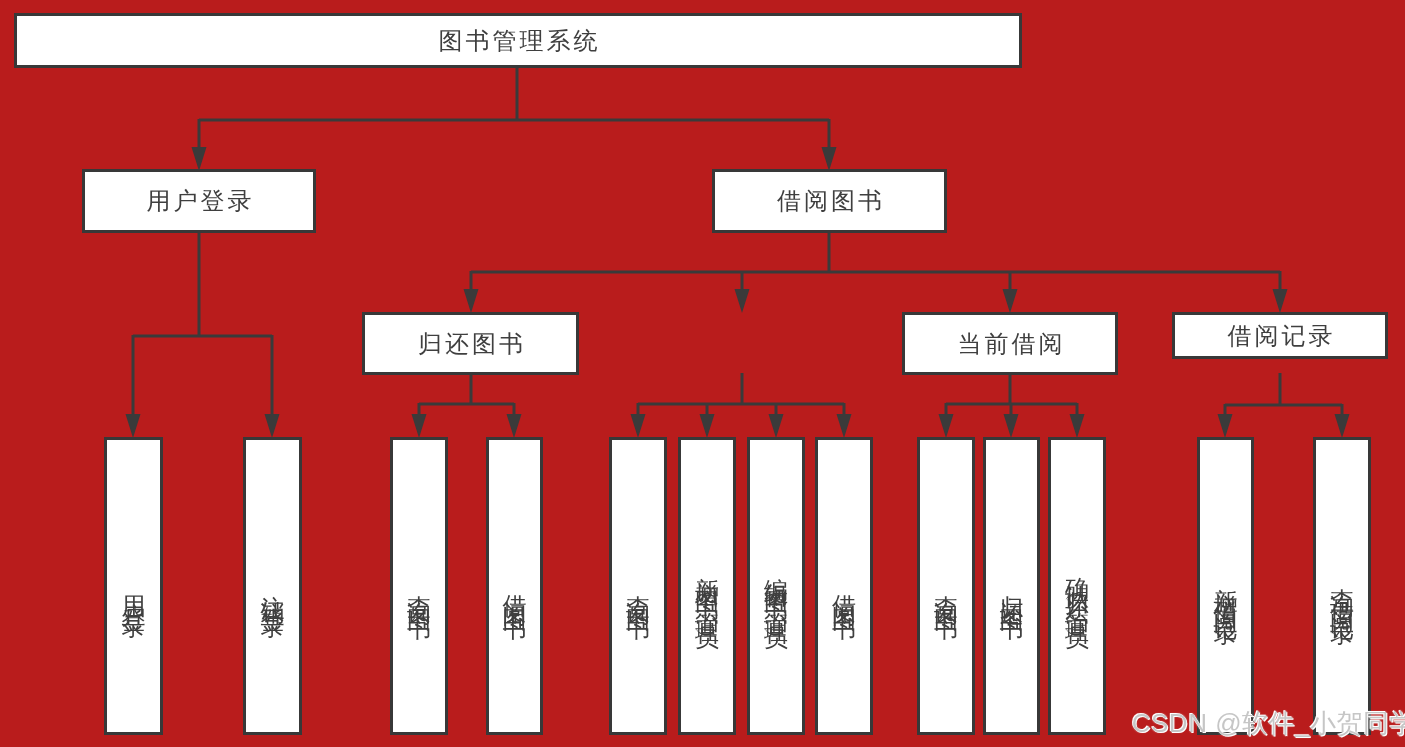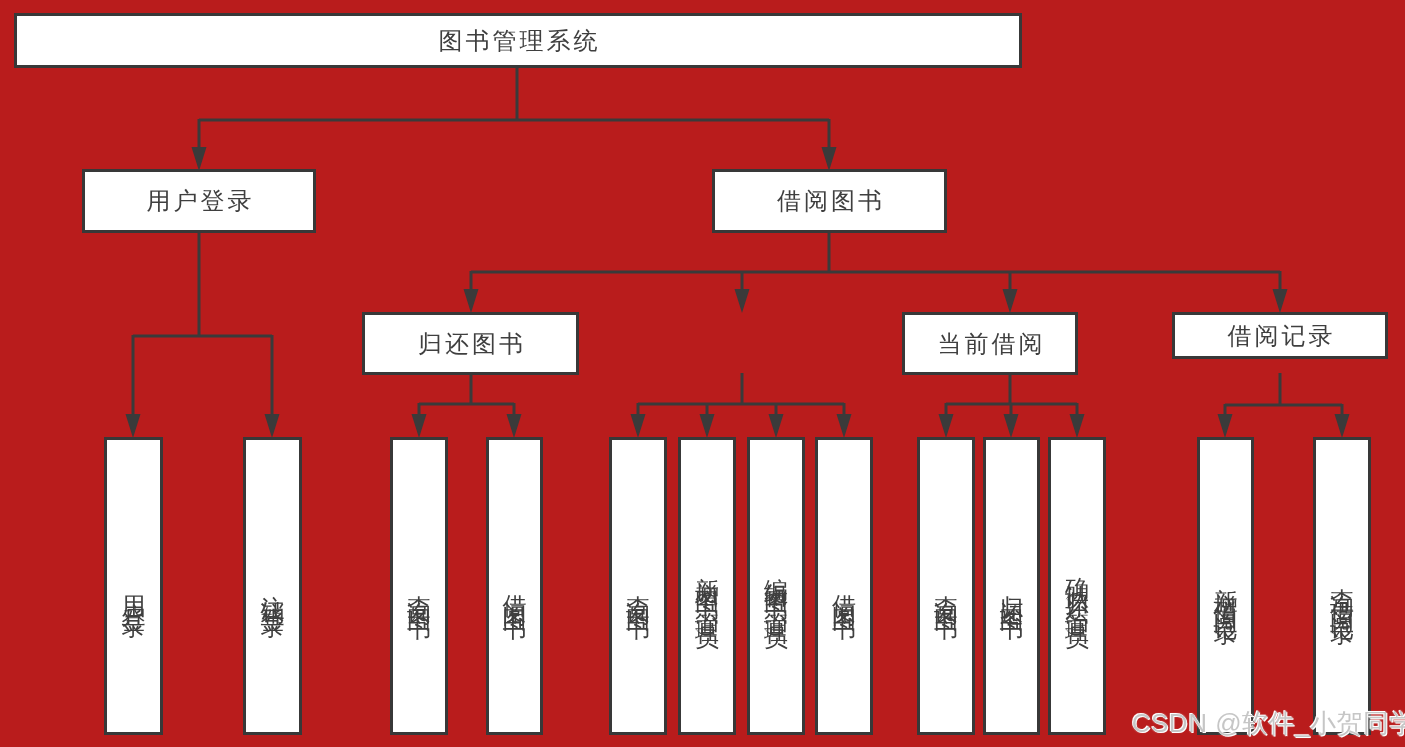--- a/index.html
+++ b/index.html
@@ -90,21 +90,21 @@
   <div class="box h" style="left:82px;top:169px;width:234px;height:64px">
     <span class="lbl">用户登录</span>
   </div>
   <div class="box h" style="left:712px;top:169px;width:235px;height:64px">
     <span class="lbl">借阅图书</span>
   </div>
 
   <div class="box h" style="left:362px;top:312px;width:217px;height:63px">
     <span class="lbl">归还图书</span>
   </div>
-  <div class="box h" style="left:902px;top:312px;width:176px;height:63px">
+  <div class="box h" style="left:902px;top:312px;width:216px;height:63px">
     <span class="lbl">当前借阅</span>
   </div>
   <div class="box h" style="left:1172px;top:312px;width:216px;height:47px">
     <span class="lbl">借阅记录</span>
   </div>
 
   <div class="box v" style="left:104px;top:437px;width:59px;height:298px">
     <span class="lbl">用户登录</span>
   </div>
   <div class="box v" style="left:243px;top:437px;width:59px;height:298px">

